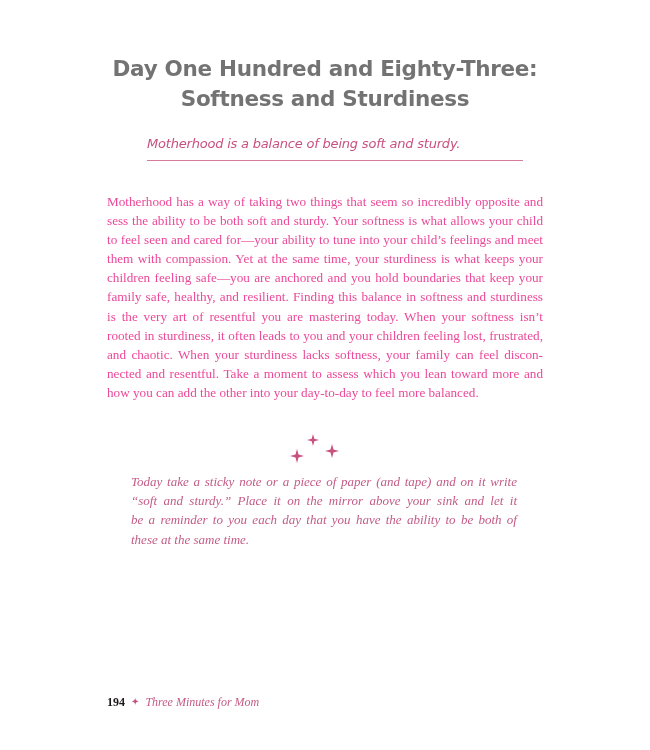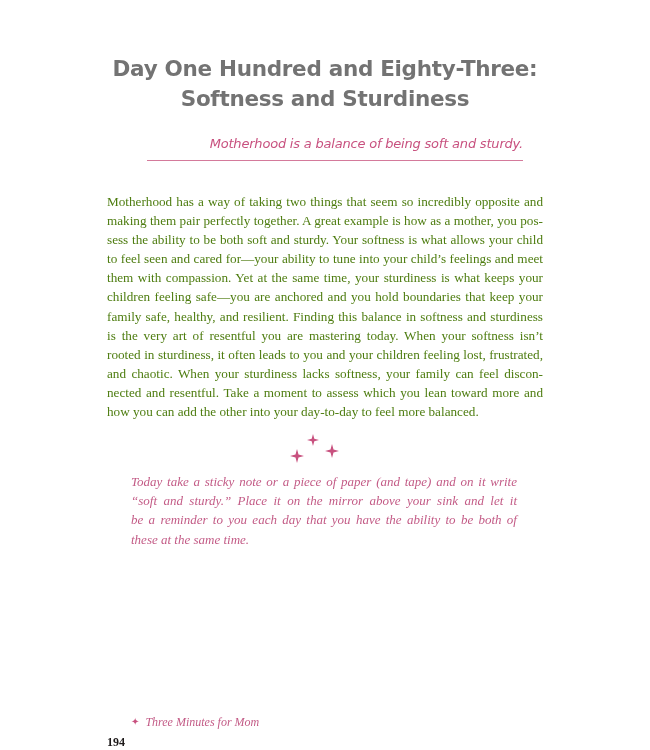--- a/index.html
+++ b/index.html
@@ -6,70 +6,69 @@
     body { width: 650px; height: 750px; position: relative; overflow: hidden; }
     .page { position: absolute; left: 0; top: 0; width: 650px; height: 750px; }
     .title {
       position: absolute; left: 0; width: 650px; top: 54px;
       text-align: center; color: #737373;
       font-family: "DejaVu Sans", sans-serif; font-weight: bold;
       font-size: 21.5px; line-height: 30px; letter-spacing: -0.3px;
     }
     .subtitle {
       position: absolute; left: 147px; width: 376px; top: 135px;
-      text-align: right; color: #c8517f;
+      text-align: left; color: #c8517f;
       font-family: "DejaVu Sans", sans-serif; font-style: italic;
       font-size: 13px; line-height: 18px; letter-spacing: -0.2px;
     }
     .divider {
       position: absolute; left: 147px; width: 376px; top: 160px;
       height: 0; border-top: 1.3px solid #d47a9b;
     }
     .body-text {
       position: absolute; left: 107px; width: 436px; top: 192px;
-      color: #4d7c0f; font-family: "Liberation Serif", serif;
+      color: #ec4899; font-family: "Liberation Serif", serif;
       font-size: 13.2px; line-height: 19.1px; text-align: justify;
       hyphens: manual;
     }
     .body-text .line { display: block; text-align: justify; text-align-last: justify; white-space: nowrap; }
     .body-text .line.last { text-align-last: left; }
     .sparkles { position: absolute; left: 285px; top: 432px; width: 60px; height: 34px; }
     .tip {
       position: absolute; left: 131px; width: 386px; top: 472px;
       color: #c35b86; font-family: "Liberation Serif", serif;
       font-style: italic; font-weight: normal;
       font-size: 13px; line-height: 19.2px;
     }
     .tip .line { display: block; white-space: nowrap; text-align-last: justify; }
     .tip .line.last { text-align-last: left; }
     .footer {
       position: absolute; left: 107px; top: 694px;
       font-family: "Liberation Serif", serif; font-size: 12px; line-height: 16px;
       display: flex; align-items: center; gap: 6px;
     }
-    .footer .pagenum { color: #1e1a1a; font-weight: bold; margin-top: 40px; }
+    .footer .pagenum { color: #1e1a1a; font-weight: bold; }
     .footer .star { color: #c8517f; font-size: 10px; }
     .footer .book { color: #c35b86; font-style: italic; font-weight: normal; }
   </style>
 </head>
 <body>
 
 <div class="page">
 
   <div class="title">
     <div>Day One Hundred and Eighty-Three:</div>
     <div>Softness and Sturdiness</div>
   </div>
 
   <div class="subtitle">Motherhood is a balance of being soft and sturdy.</div>
   <div class="divider"></div>
 
   <div class="body-text">
     <span class="line">Motherhood has a way of taking two things that seem so incredibly opposite and</span>
-    <span class="line">making them pair perfectly together. A great example is how as a mother, you pos-</span>
     <span class="line">sess the ability to be both soft and sturdy. Your softness is what allows your child</span>
     <span class="line">to feel seen and cared for—your ability to tune into your child’s feelings and meet</span>
     <span class="line">them with compassion. Yet at the same time, your sturdiness is what keeps your</span>
     <span class="line">children feeling safe—you are anchored and you hold boundaries that keep your</span>
     <span class="line">family safe, healthy, and resilient. Finding this balance in softness and sturdiness</span>
     <span class="line">is the very art of resentful you are mastering today. When your softness isn’t</span>
     <span class="line">rooted in sturdiness, it often leads to you and your children feeling lost, frustrated,</span>
     <span class="line">and chaotic. When your sturdiness lacks softness, your family can feel discon-</span>
     <span class="line">nected and resentful. Take a moment to assess which you lean toward more and</span>
     <span class="line last">how you can add the other into your day-to-day to feel more balanced.</span>

